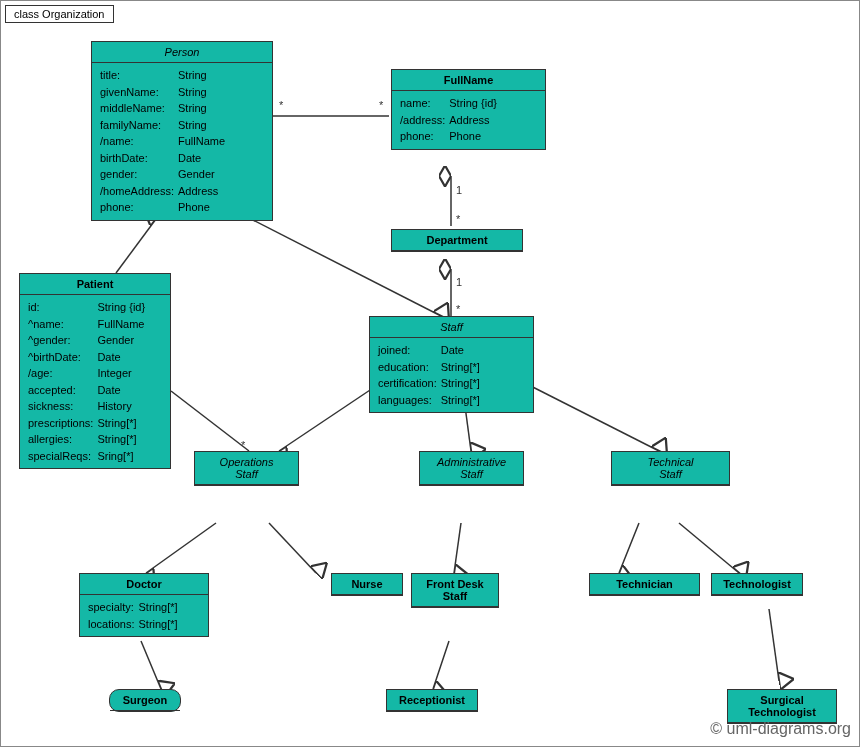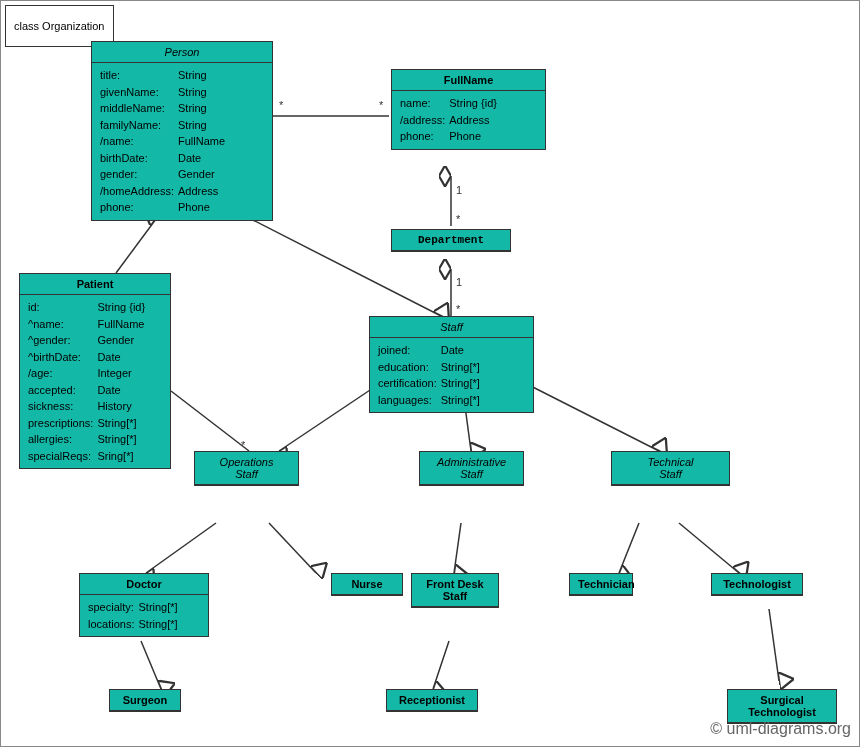--- a/index.html
+++ b/index.html
@@ -46,21 +46,21 @@
     .uml-box .body td {
       padding: 0 4px 0 0;
       vertical-align: top;
     }
     .diagram-title {
       position: absolute;
       top: 4px;
       left: 4px;
       border: 1.5px solid #333;
       background: #fff;
-      padding: 14px 8px;
+      padding: 2px 8px;
       font-size: 11px;
       font-weight: normal;
     }
     .watermark {
       position: absolute;
       bottom: 8px;
       right: 8px;
       font-size: 16px;
       color: #666;
     }
@@ -220,21 +220,21 @@
             </tr>
         <tr>
               <td>phone:</td>
               <td>Phone</td>
             </tr>
       </tbody>
         </table>
     </div>
   </div>
 
-  <div class="uml-box" style="left:390px; top:228px; width:120px;font-family:Liberation Mono, monospace;">
+  <div class="uml-box" style="left:390px; top:228px; width:132px;">
     <div class="header normal">
       <span>Department</span>
     </div>
   </div>
 
   <div class="uml-box" style="left:368px; top:315px; width:165px;">
     <div class="header">
       <em>Staff</em>
     </div>
     <div class="body">
@@ -356,33 +356,33 @@
       <span>Nurse</span>
     </div>
   </div>
 
   <div class="uml-box" style="left:410px; top:572px; width:88px; text-align:center;">
     <div class="header normal">
       <span>Front Desk<br>Staff</span>
     </div>
   </div>
 
-  <div class="uml-box" style="left:568px; top:572px; width:64px;">
+  <div class="uml-box" style="left:588px; top:572px; width:111px;">
     <div class="header normal">
       <span>Technician</span>
     </div>
   </div>
 
   <div class="uml-box" style="left:710px; top:572px; width:92px;">
     <div class="header normal">
       <span>Technologist</span>
     </div>
   </div>
 
-  <div class="uml-box" style="left:108px; top:688px; width:72px;">
+  <div class="uml-box" style="left:108px; top:688px; width:72px;border-radius:10px;">
     <div class="header normal">
       <span>Surgeon</span>
     </div>
   </div>
 
   <div class="uml-box" style="left:385px; top:688px; width=92px; width:92px;">
     <div class="header normal">
       <span>Receptionist</span>
     </div>
   </div>

